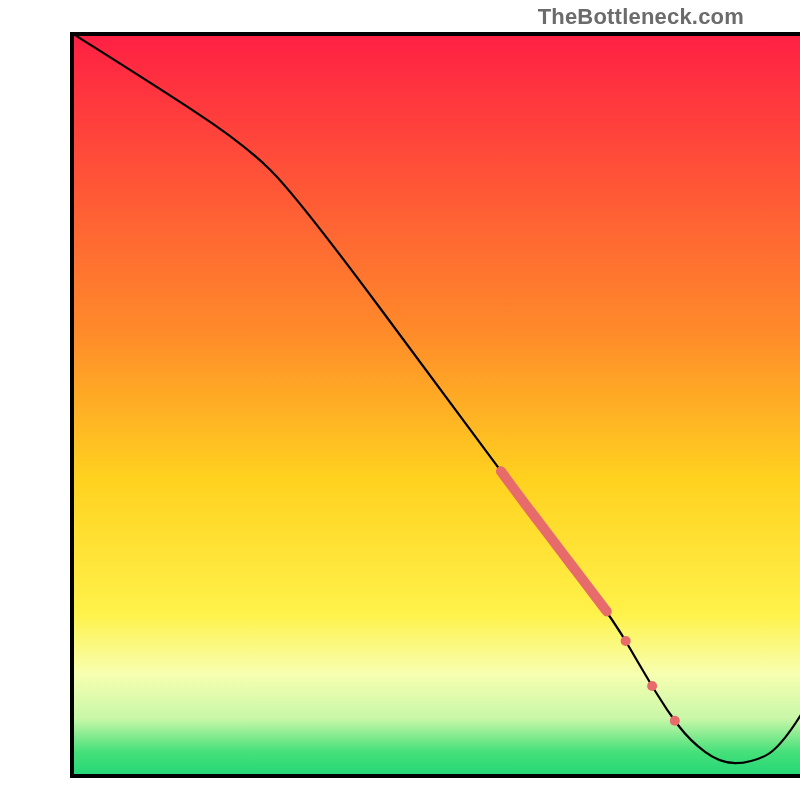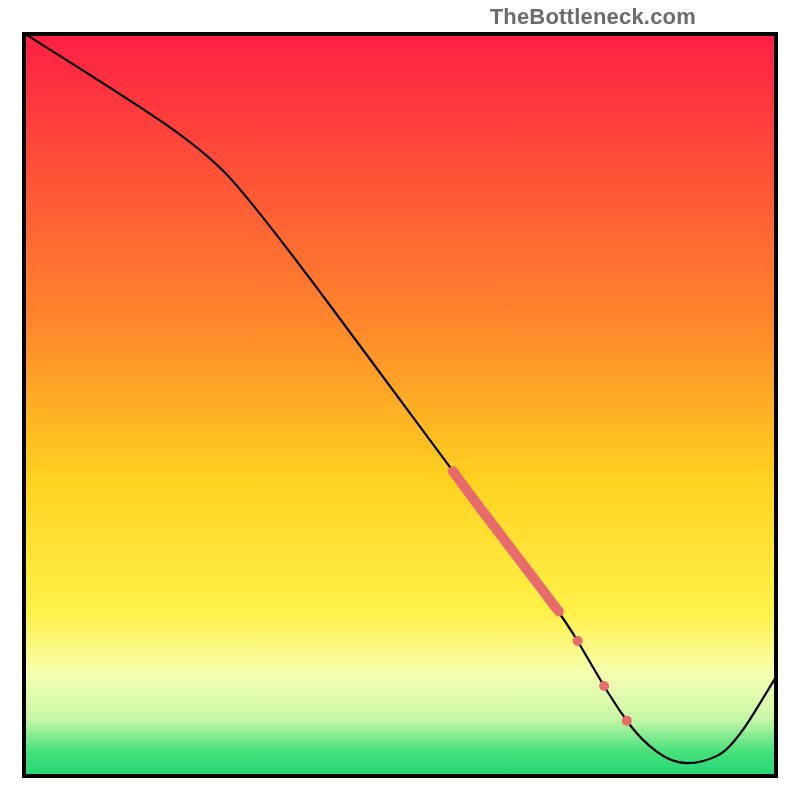--- a/index.html
+++ b/index.html
@@ -8,20 +8,21 @@
     width: 800px;
     height: 800px;
     background: #ffffff;
     font-family: Arial, Helvetica, sans-serif;
     overflow: hidden;
   }
   .stage {
     position: relative;
     width: 714px;
     height: 800px;
+    margin-left: 48px;
   }
   .watermark {
     position: absolute;
     top: 4px;
     right: 18px;
     font-size: 22px;
     font-weight: bold;
     color: #6b6b6b;
     letter-spacing: 0.2px;
     user-select: none;

